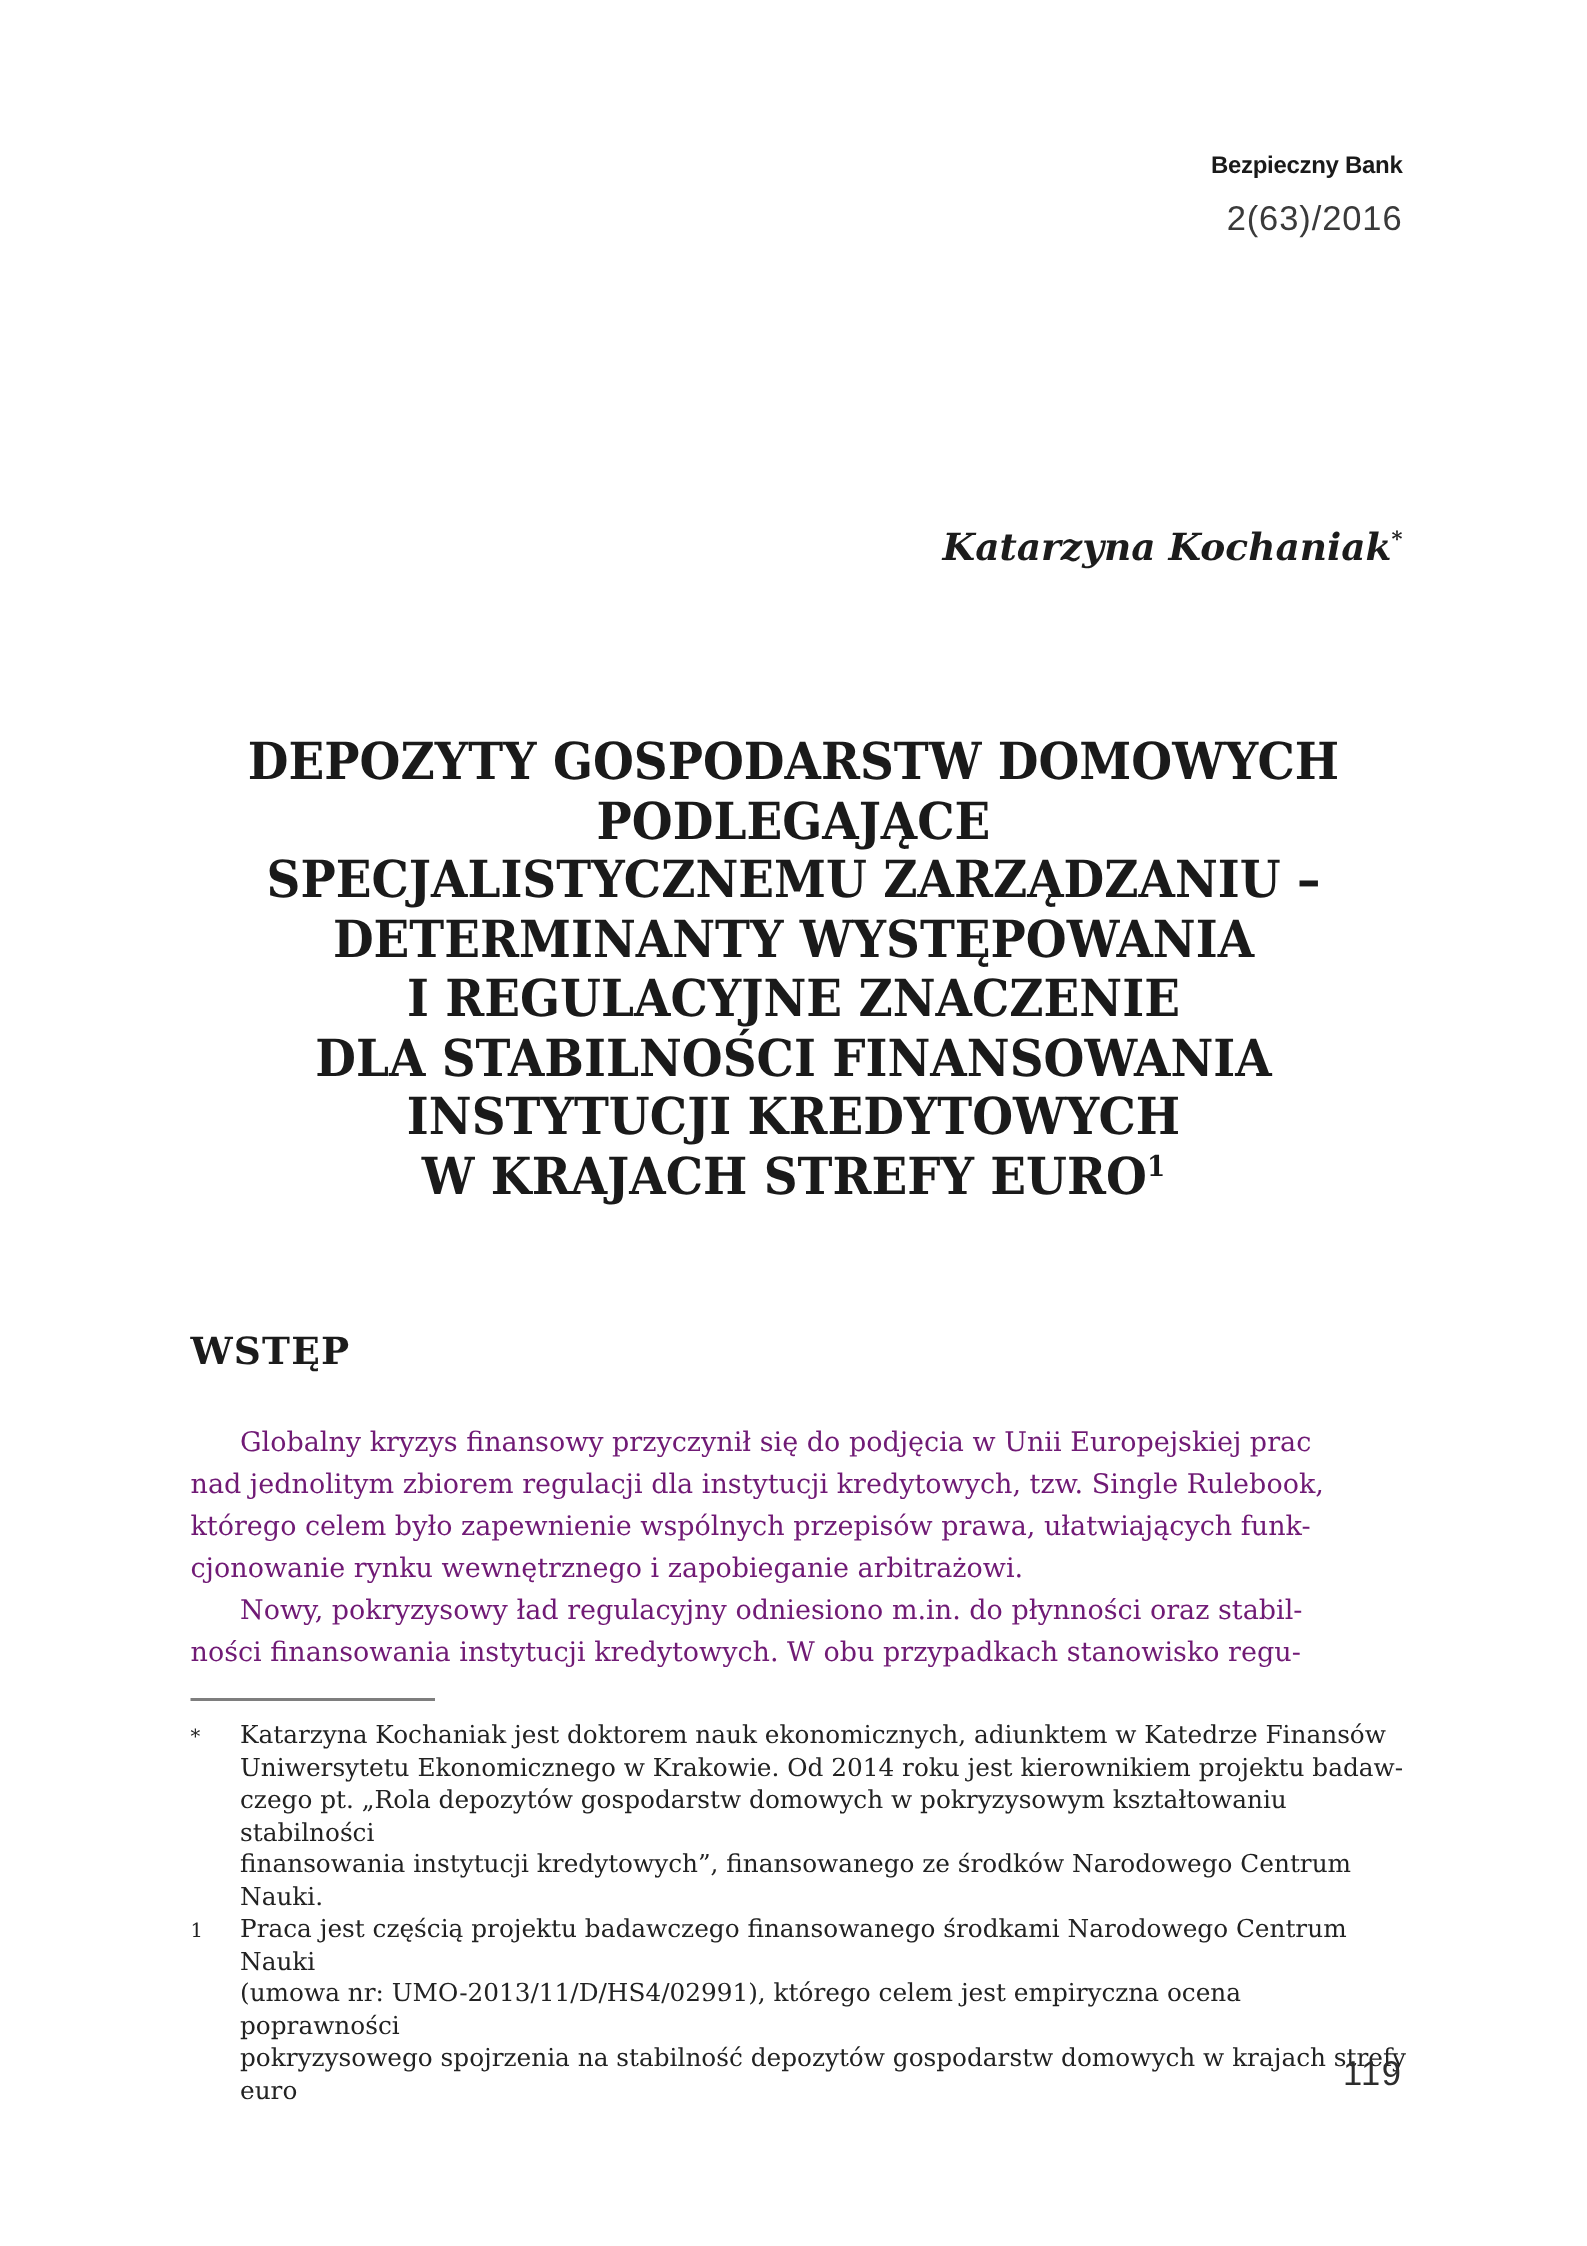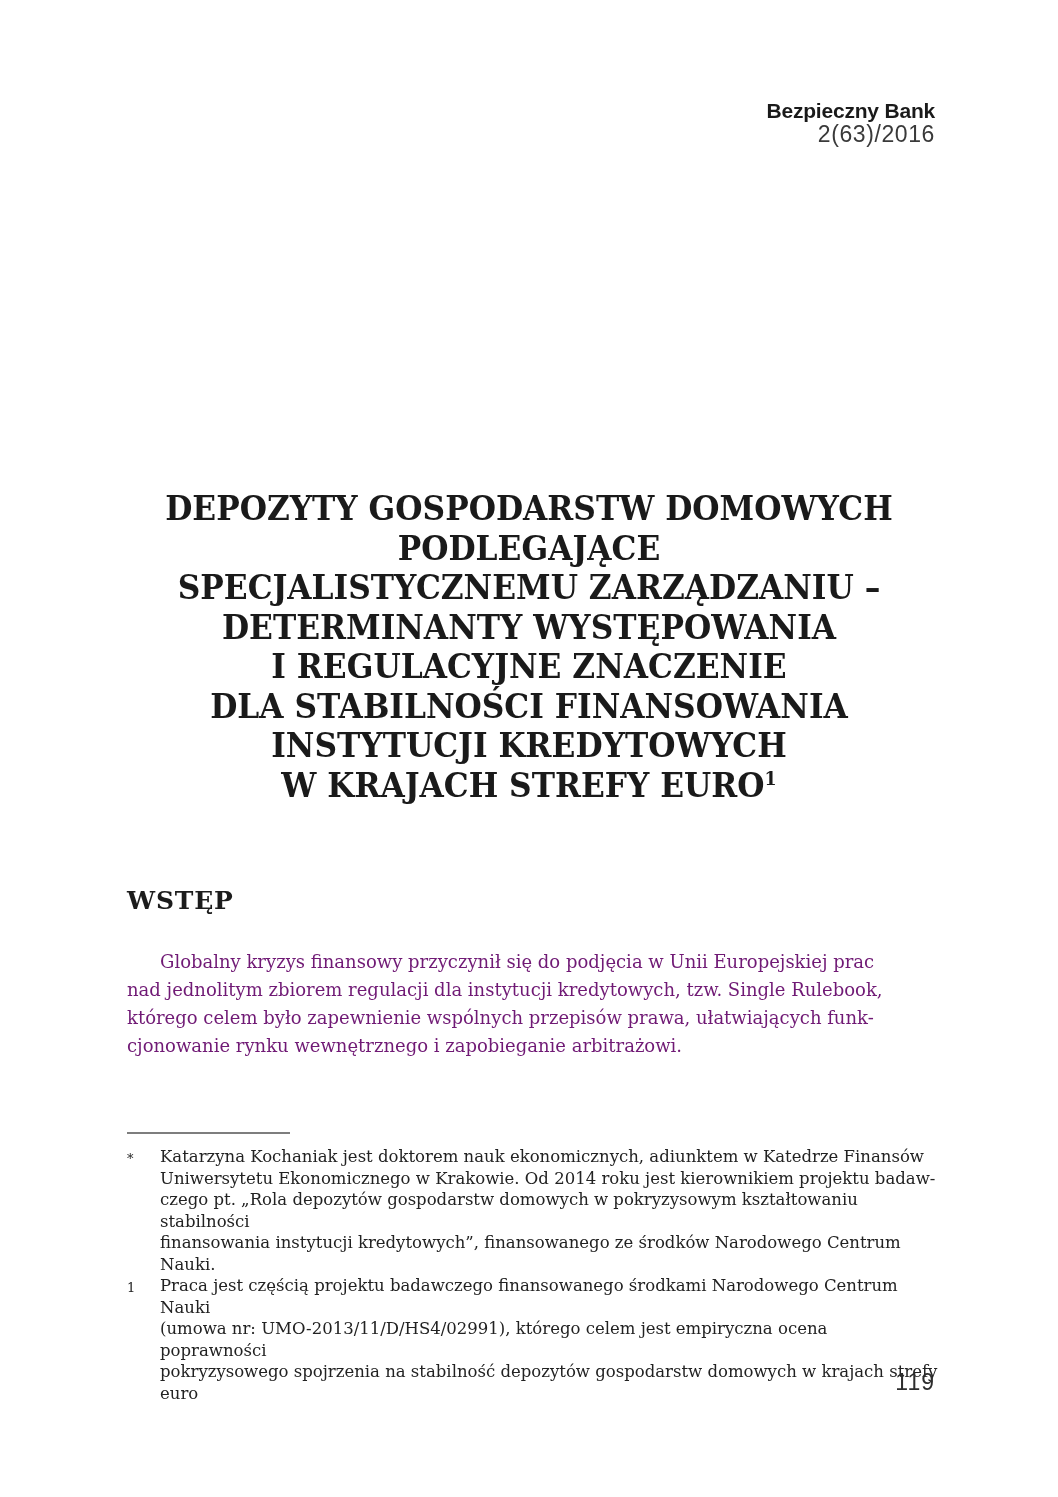--- a/index.html
+++ b/index.html
@@ -19,25 +19,26 @@
 
   
   .page-header {
     position: absolute;
     top: 99px;
     right: 123px;
     text-align: right;
     font-family: "Liberation Sans", sans-serif;
   }
   .journal-title {
-    font-size: 21px;
+    font-size: 16px;
     font-weight: 700;
     letter-spacing: -0.2px;
     color: #1a1a1a;
     line-height: 24px;
+    margin-bottom: 11px;
   }
   .issue-number {
     font-size: 23px;
     font-weight: 300;
     letter-spacing: 0.6px;
     color: #3a3a3a;
     line-height: 22px;
   }
 
   
@@ -165,39 +166,42 @@
 </head>
 <body>
 
 <div class="page">
 
   <header class="page-header">
     <div class="journal-title">Bezpieczny Bank</div>
     <div class="issue-number">2(63)/2016</div>
   </header>
 
+  <div class="author-line"><span>Katarzyna Kochaniak</span><sup>*</sup></div>
 
   <h1 class="article-title">
     <span class="title-lines">DEPOZYTY GOSPODARSTW DOMOWYCH
 PODLEGAJĄCE
 SPECJALISTYCZNEMU ZARZĄDZANIU –
 DETERMINANTY WYSTĘPOWANIA
 I REGULACYJNE ZNACZENIE
 DLA STABILNOŚCI FINANSOWANIA
 INSTYTUCJI KREDYTOWYCH</span>
     <span class="title-lastline"><span>W KRAJACH STREFY EURO</span><sup>1</sup></span>
   </h1>
 
   <h2 class="section-heading">WSTĘP</h2>
 
   <div class="body-text">
     <p class="para">Globalny kryzys finansowy przyczynił się do podjęcia w Unii Europejskiej prac
 nad jednolitym zbiorem regulacji dla instytucji kredytowych, tzw. Single Rulebook,
 którego celem było zapewnienie wspólnych przepisów prawa, ułatwiających funk-
 cjonowanie rynku wewnętrznego i zapobieganie arbitrażowi.</p>
+    <p class="para">Nowy, pokryzysowy ład regulacyjny odniesiono m.in. do płynności oraz stabil-
+ności finansowania instytucji kredytowych. W obu przypadkach stanowisko regu-</p>
   </div>
 
   <div class="footnote-sep"></div>
 
   <div class="footnotes">
     <div class="footnote">
       <span class="fn-marker">*</span>
       <span class="fn-text">Katarzyna Kochaniak jest doktorem nauk ekonomicznych, adiunktem w Katedrze Finansów
 Uniwersytetu Ekonomicznego w Krakowie. Od 2014 roku jest kierownikiem projektu badaw-
 czego pt. „Rola depozytów gospodarstw domowych w pokryzysowym kształtowaniu stabilności

